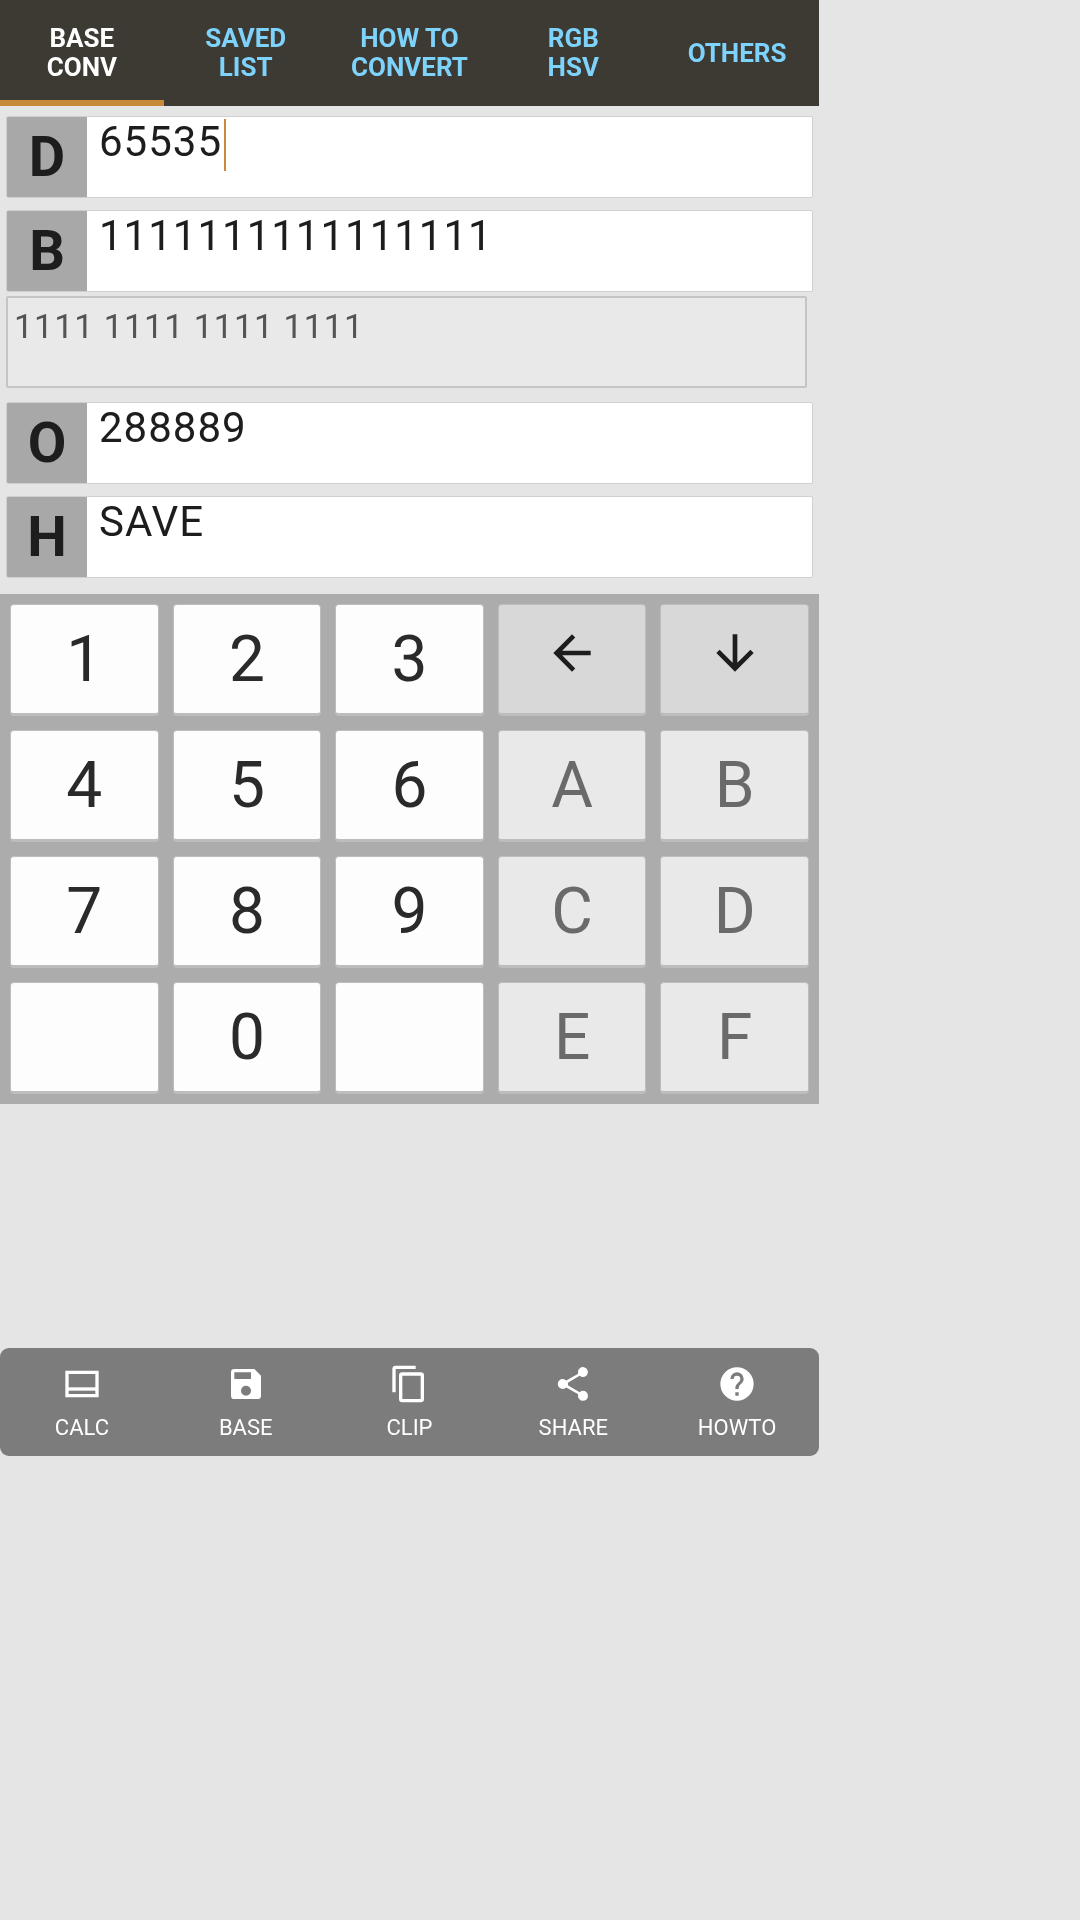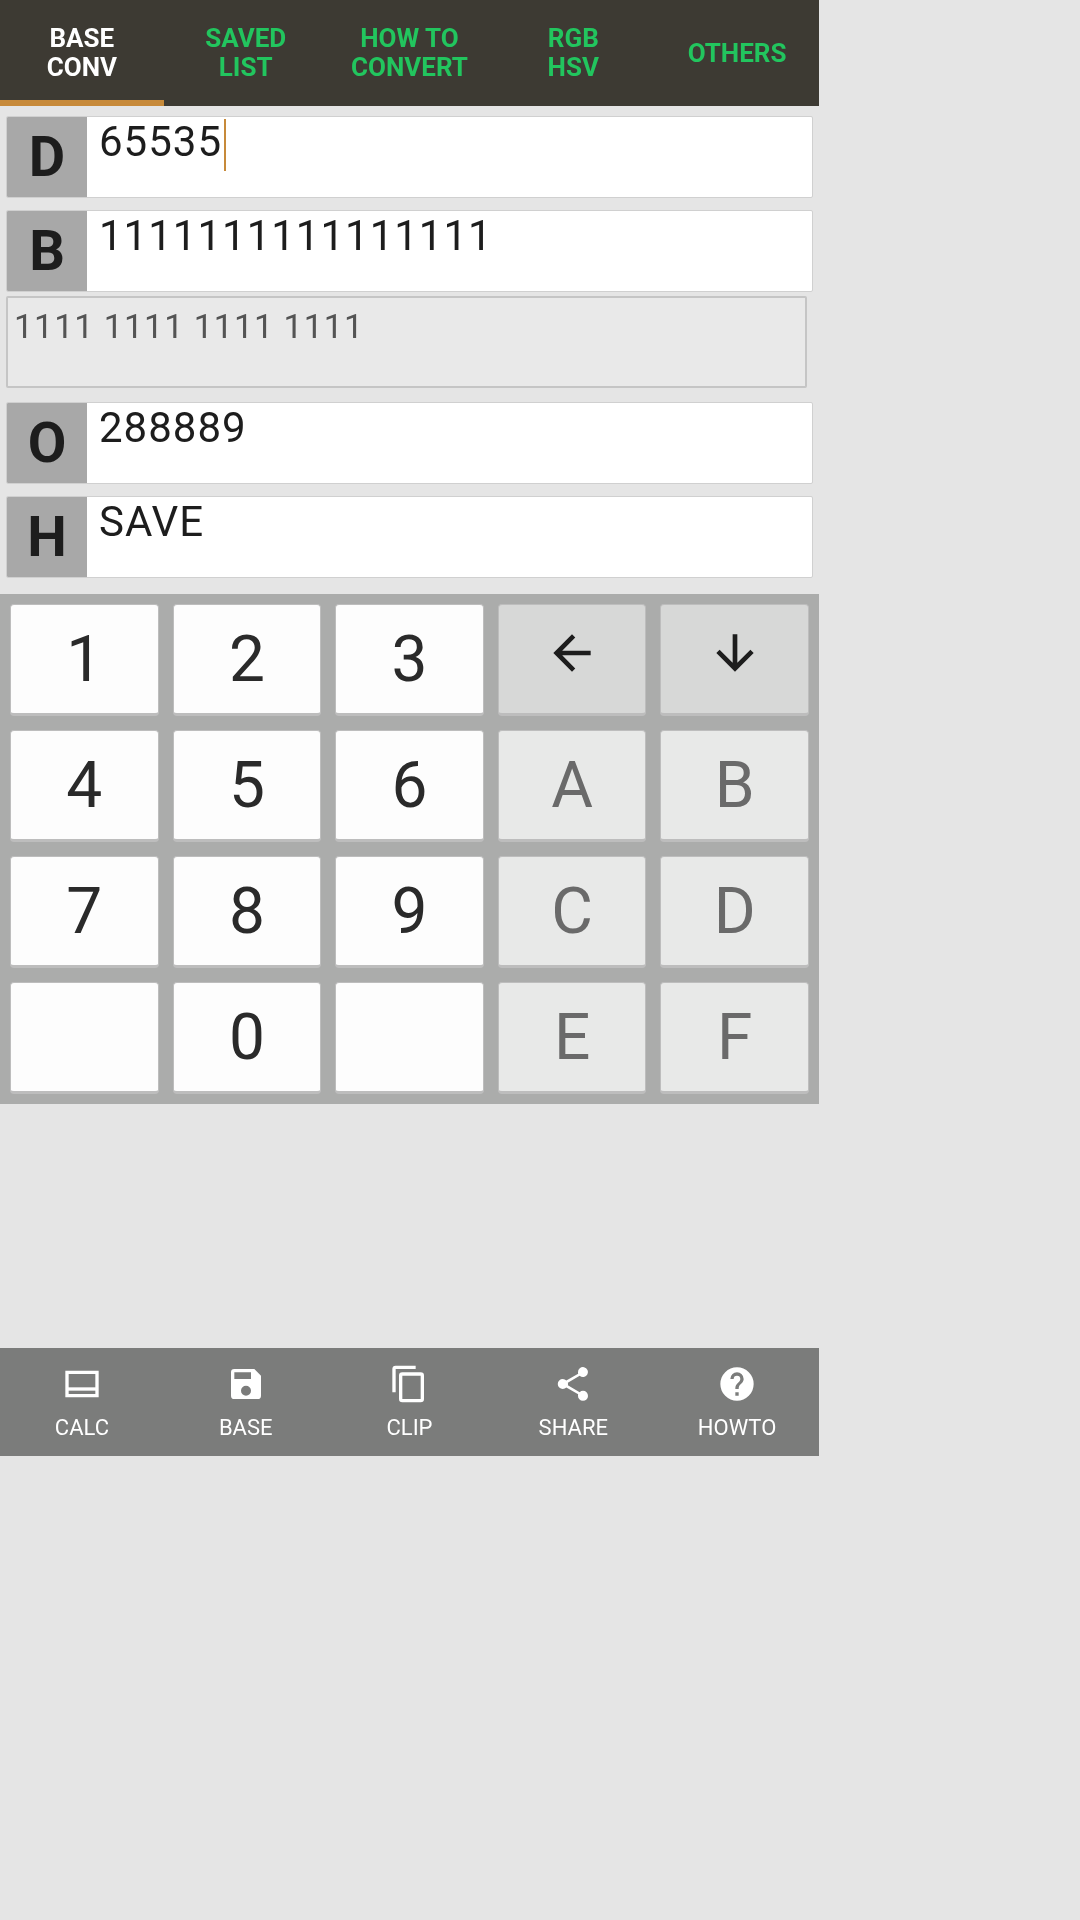--- a/index.html
+++ b/index.html
@@ -19,21 +19,21 @@
   display: flex;
   background: #3d3a33;
   height: 106px;
   align-items: stretch;
 }
 .tab {
   flex: 1;
   display: flex;
   align-items: center;
   justify-content: center;
-  color: #22c55e;
+  color: #7dd3fc;
   font-weight: 700;
   font-size: 26px;
   text-align: center;
   line-height: 1.1;
   white-space: pre-line;
   position: relative;
 }
 .tab.active {
   color: #ffffff;
 }
@@ -140,20 +140,21 @@
 }
 .app {
   display: flex;
   flex-direction: column;
   height: 100%;
 }
 .bottom-bar {
   background: #7b7c7b;
   height: 108px;
   display: flex;
+  border-radius: 9px;
 }
 .bottom-item {
   flex: 1;
   display: flex;
   flex-direction: column;
   align-items: center;
   justify-content: center;
   color: #ffffff;
   gap: 6px;
 }

